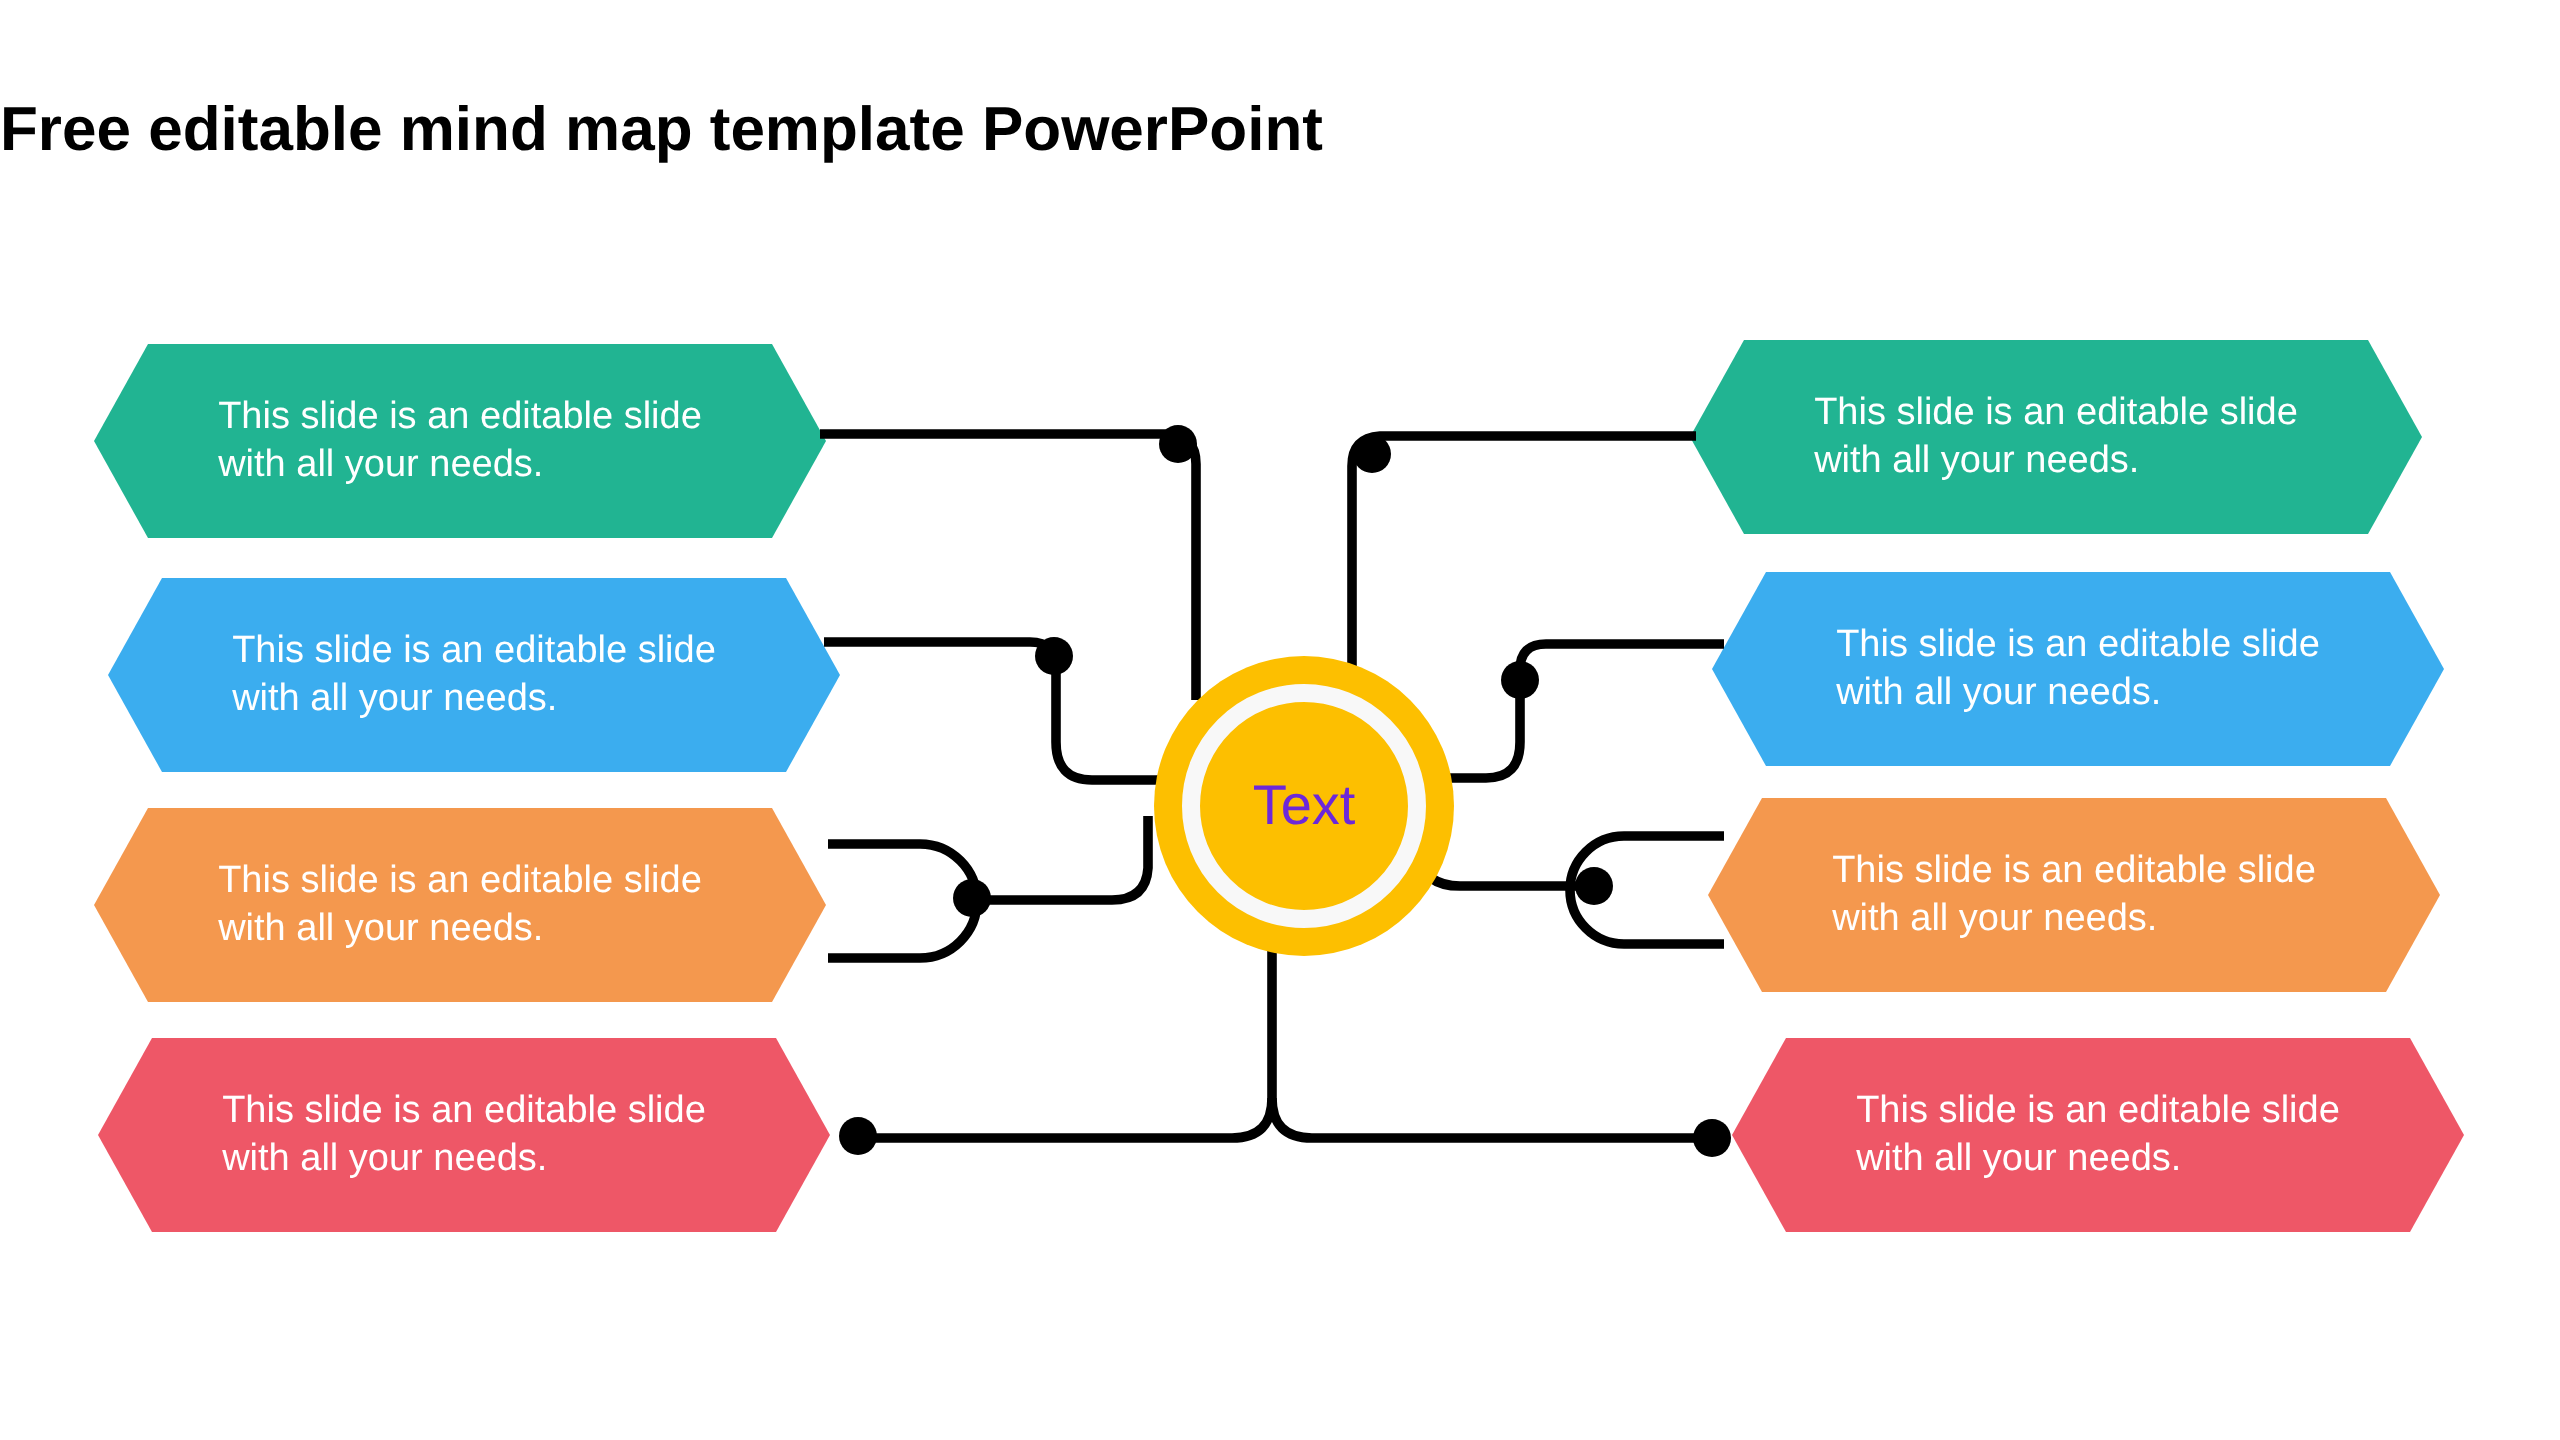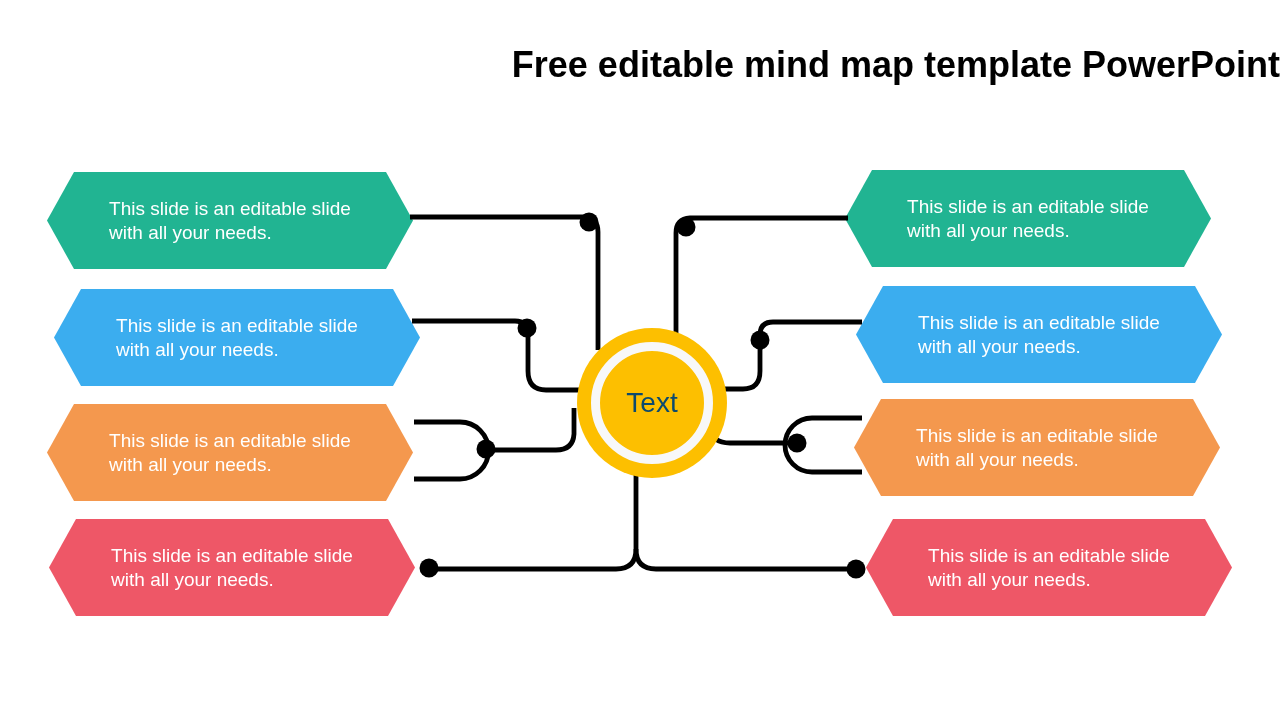--- a/index.html
+++ b/index.html
@@ -2,42 +2,42 @@
 <html><head>
 <meta charset="utf-8">
 <style>
   html,body{margin:0;padding:0;background:#ffffff;}
   .stage{
     position:relative;width:1280px;height:720px;background:#ffffff;overflow:hidden;
     font-family:"Liberation Sans", sans-serif;
   }
   .slide-title{
     position:absolute;left:0;top:44px;width:1280px;height:42px;
-    text-align:right;font-size:36px;line-height:42px;font-weight:bold;color:#000;
+    text-align:left;font-size:31px;line-height:42px;font-weight:bold;color:#000;
     letter-spacing:0;margin:0;
   }
   .hex{
     position:absolute;width:366px;height:97px;
     clip-path:polygon(0 50%, 27px 0, calc(100% - 27px) 0, 100% 50%, calc(100% - 27px) 100%, 27px 100%);
     display:flex;align-items:center;justify-content:center;
   }
   .hex-text{
     text-align:left;color:#ffffff;font-size:19px;line-height:23.5px;
   }
   .lines-svg{position:absolute;left:0;top:0;width:1280px;height:720px;}
   .center-node{
     position:absolute;left:577px;top:328px;width:150px;height:150px;border-radius:50%;
     display:flex;align-items:center;justify-content:center;
   }
   .center-ring{
     position:absolute;left:14px;top:14px;right:14px;bottom:14px;
     border:9px solid #f8f8f8;border-radius:50%;
   }
   .center-label{
-    position:relative;color:#0c4a6e;font-size:28px;text-align:right;
+    position:relative;color:#6d28d9;font-size:28px;text-align:right;
   }
 </style>
 </head>
 <body>
 
 <div class="stage">
 
   <h1 class="slide-title">Free editable mind map template PowerPoint</h1>
 
   <div class="hex" style="left: 47px; top: 172px; background-color: rgb(33, 180, 146);">

